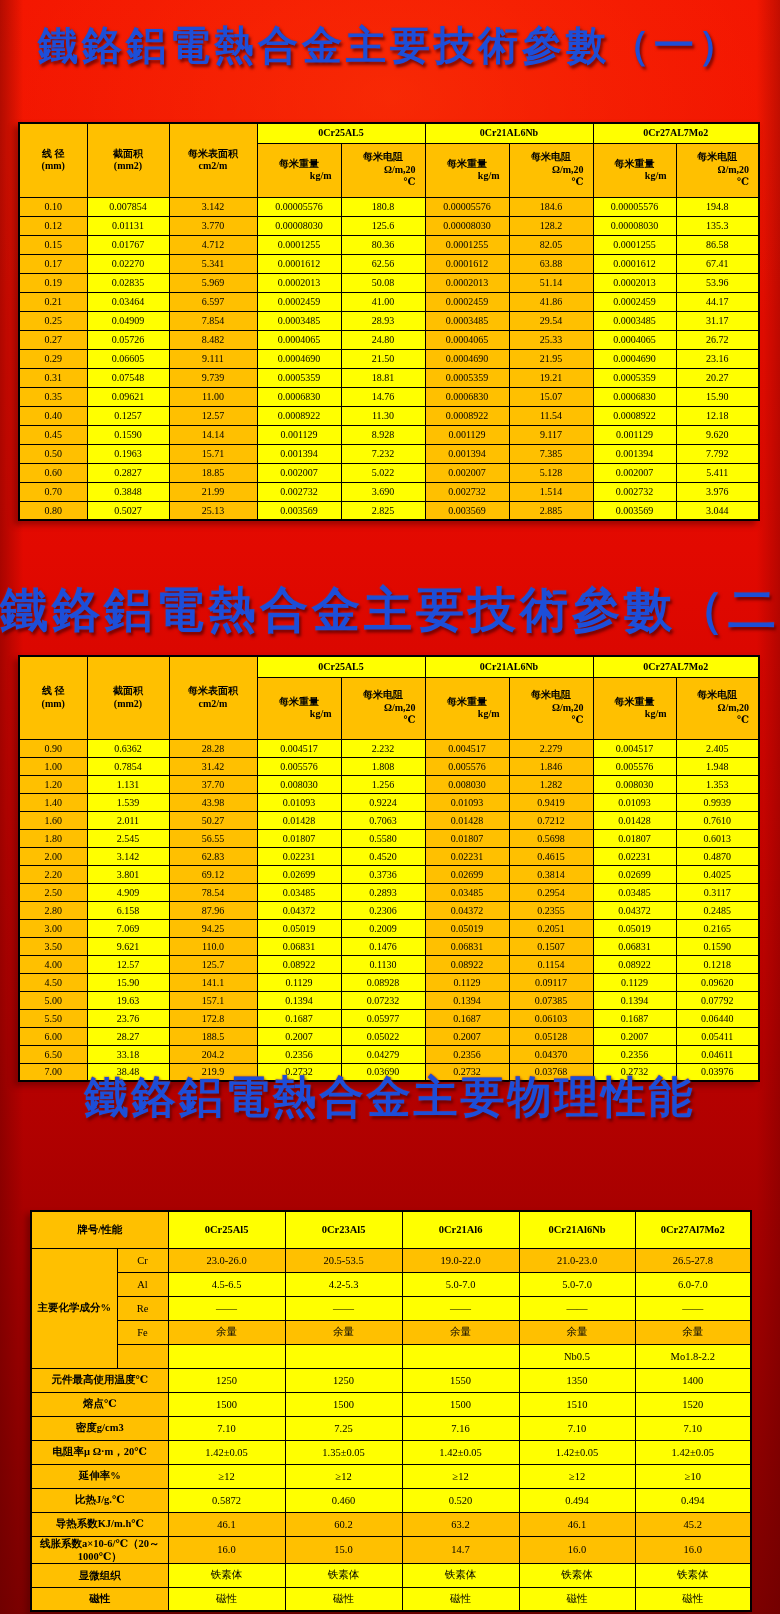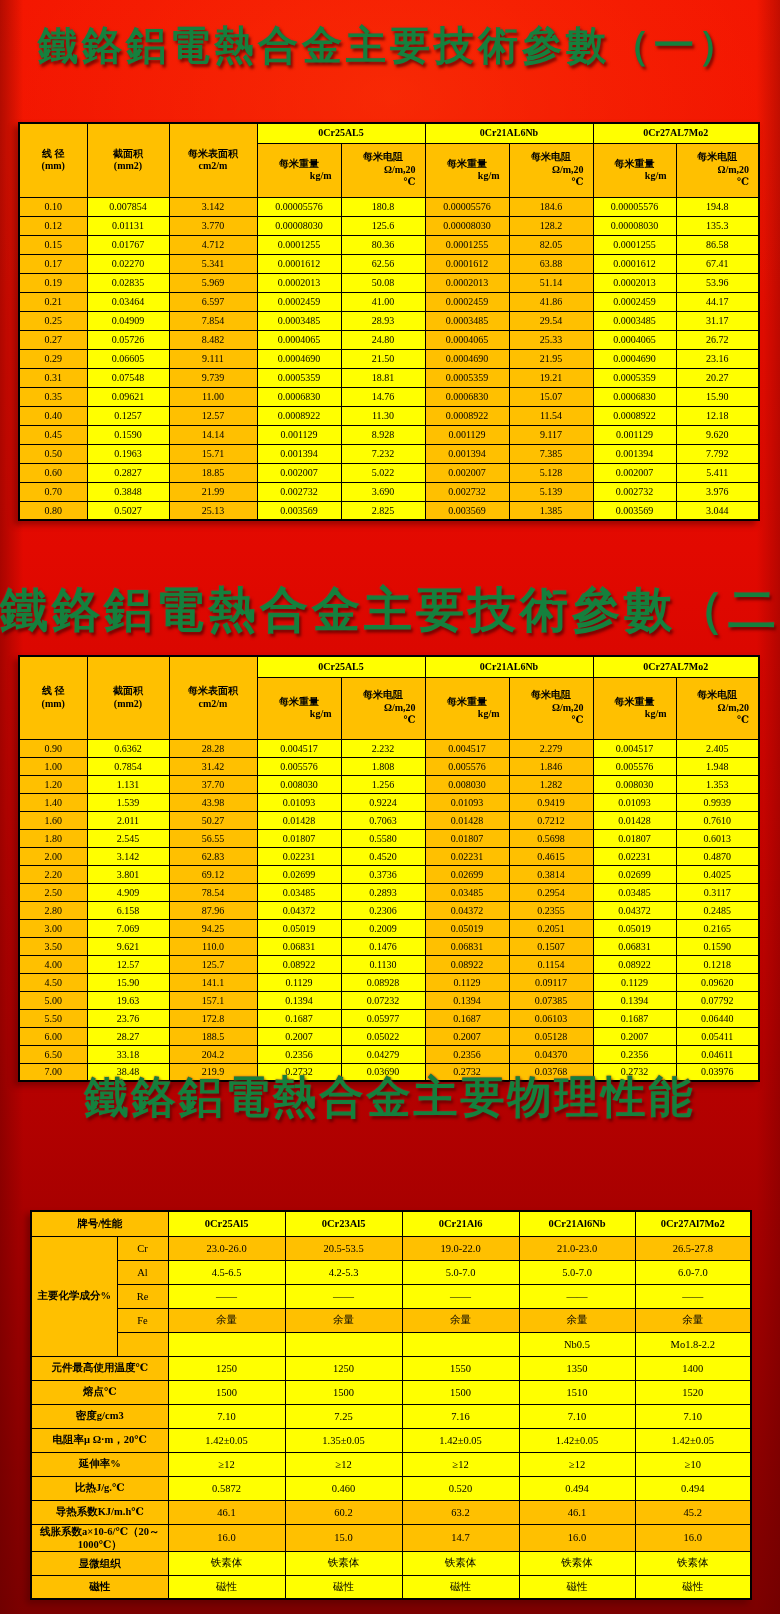--- a/index.html
+++ b/index.html
@@ -7,21 +7,21 @@
     position:relative;
     font-family:"Liberation Serif","DejaVu Serif",serif;
     background:
       linear-gradient(90deg, rgba(100,0,0,.45) 0%, rgba(100,0,0,0) 3%, rgba(100,0,0,0) 97%, rgba(100,0,0,.35) 100%),
       radial-gradient(ellipse 90% 30% at 50% 6%, rgba(255,70,10,.45), rgba(255,70,10,0) 70%),
       linear-gradient(180deg,#f31200 0%,#ee0e00 18%,#e20900 34%,#d00400 50%,#bb0100 64%,#a30000 78%,#8d0000 90%,#7c0000 100%);
   }
   .title{
     position:absolute;left:0;width:780px;margin:0;text-align:center;
     font-family:Liberation Sans, sans-serif;font-weight:bold;
-    color:#15803d;text-shadow:2px 3px 3px rgba(90,0,0,.75), 0 0 2px #a33;
+    color:#1d4ed8;text-shadow:2px 3px 3px rgba(90,0,0,.75), 0 0 2px #a33;
     white-space:nowrap;
   }
   #title1{top:18px;font-size:40px;letter-spacing:4px;}
   #title2{top:578px;font-size:48px;letter-spacing:4px;}
   #title3{top:1068px;font-size:44px;letter-spacing:3px;}
   table{position:absolute;border-collapse:collapse;table-layout:fixed;
         border:2px solid #000;box-shadow:-4px 4px 6px rgba(70,0,0,.45);}
   th,td{border:1px solid #000;text-align:center;vertical-align:middle;
         padding:0 1px;color:#000;overflow:hidden;}
   th{font-weight:bold;font-size:10px;line-height:1.25;}
@@ -32,21 +32,21 @@
   .ur{text-align:right;padding-right:8px;font-weight:bold;}
   #table1{top:122px;left:18px;width:740px;}
   #table1 thead tr.r1{height:20px;}
   #table1 thead tr.r2{height:54px;}
   #table1 tbody tr{height:19px;margin-top:16px;}
   #table2{top:655px;left:18px;width:740px;}
   #table2 thead tr.r1{height:21px;}
   #table2 thead tr.r2{height:62px;}
   #table2 tbody tr{height:18px;margin-top:8px;}
   #table3{top:1210px;left:30px;width:720px;}
-  #table3 thead tr{height:25px;}
+  #table3 thead tr{height:37px;}
   #table3 tr{height:24px;}
   #table3 th{font-size:10.5px;}
   #table3 td{font-size:10.5px;}
 </style>
 </head>
 <body>
 
 <h1 class="title" id="title1">鐵鉻鋁電熱合金主要技術參數（一）</h1>
 
 <table id="table1">
@@ -275,32 +275,32 @@
         <td class="y">0.002007</td>
         <td class="y">5.411</td>
       </tr>
       <tr class="">
         <td class="g">0.70</td>
         <td class="y">0.3848</td>
         <td class="g">21.99</td>
         <td class="y">0.002732</td>
         <td class="y">3.690</td>
         <td class="g">0.002732</td>
-        <td class="g">5.139</td>
+        <td class="g">1.514</td>
         <td class="y">0.002732</td>
         <td class="y">3.976</td>
       </tr>
       <tr class="">
         <td class="g">0.80</td>
         <td class="y">0.5027</td>
         <td class="g">25.13</td>
         <td class="y">0.003569</td>
         <td class="y">2.825</td>
         <td class="g">0.003569</td>
-        <td class="g">1.385</td>
+        <td class="g">2.885</td>
         <td class="y">0.003569</td>
         <td class="y">3.044</td>
       </tr>
     </tbody>
 </table>
 
 <h1 class="title" id="title2">鐵鉻鋁電熱合金主要技術參數（二）</h1>
 
 <table id="table2">
   <colgroup>

